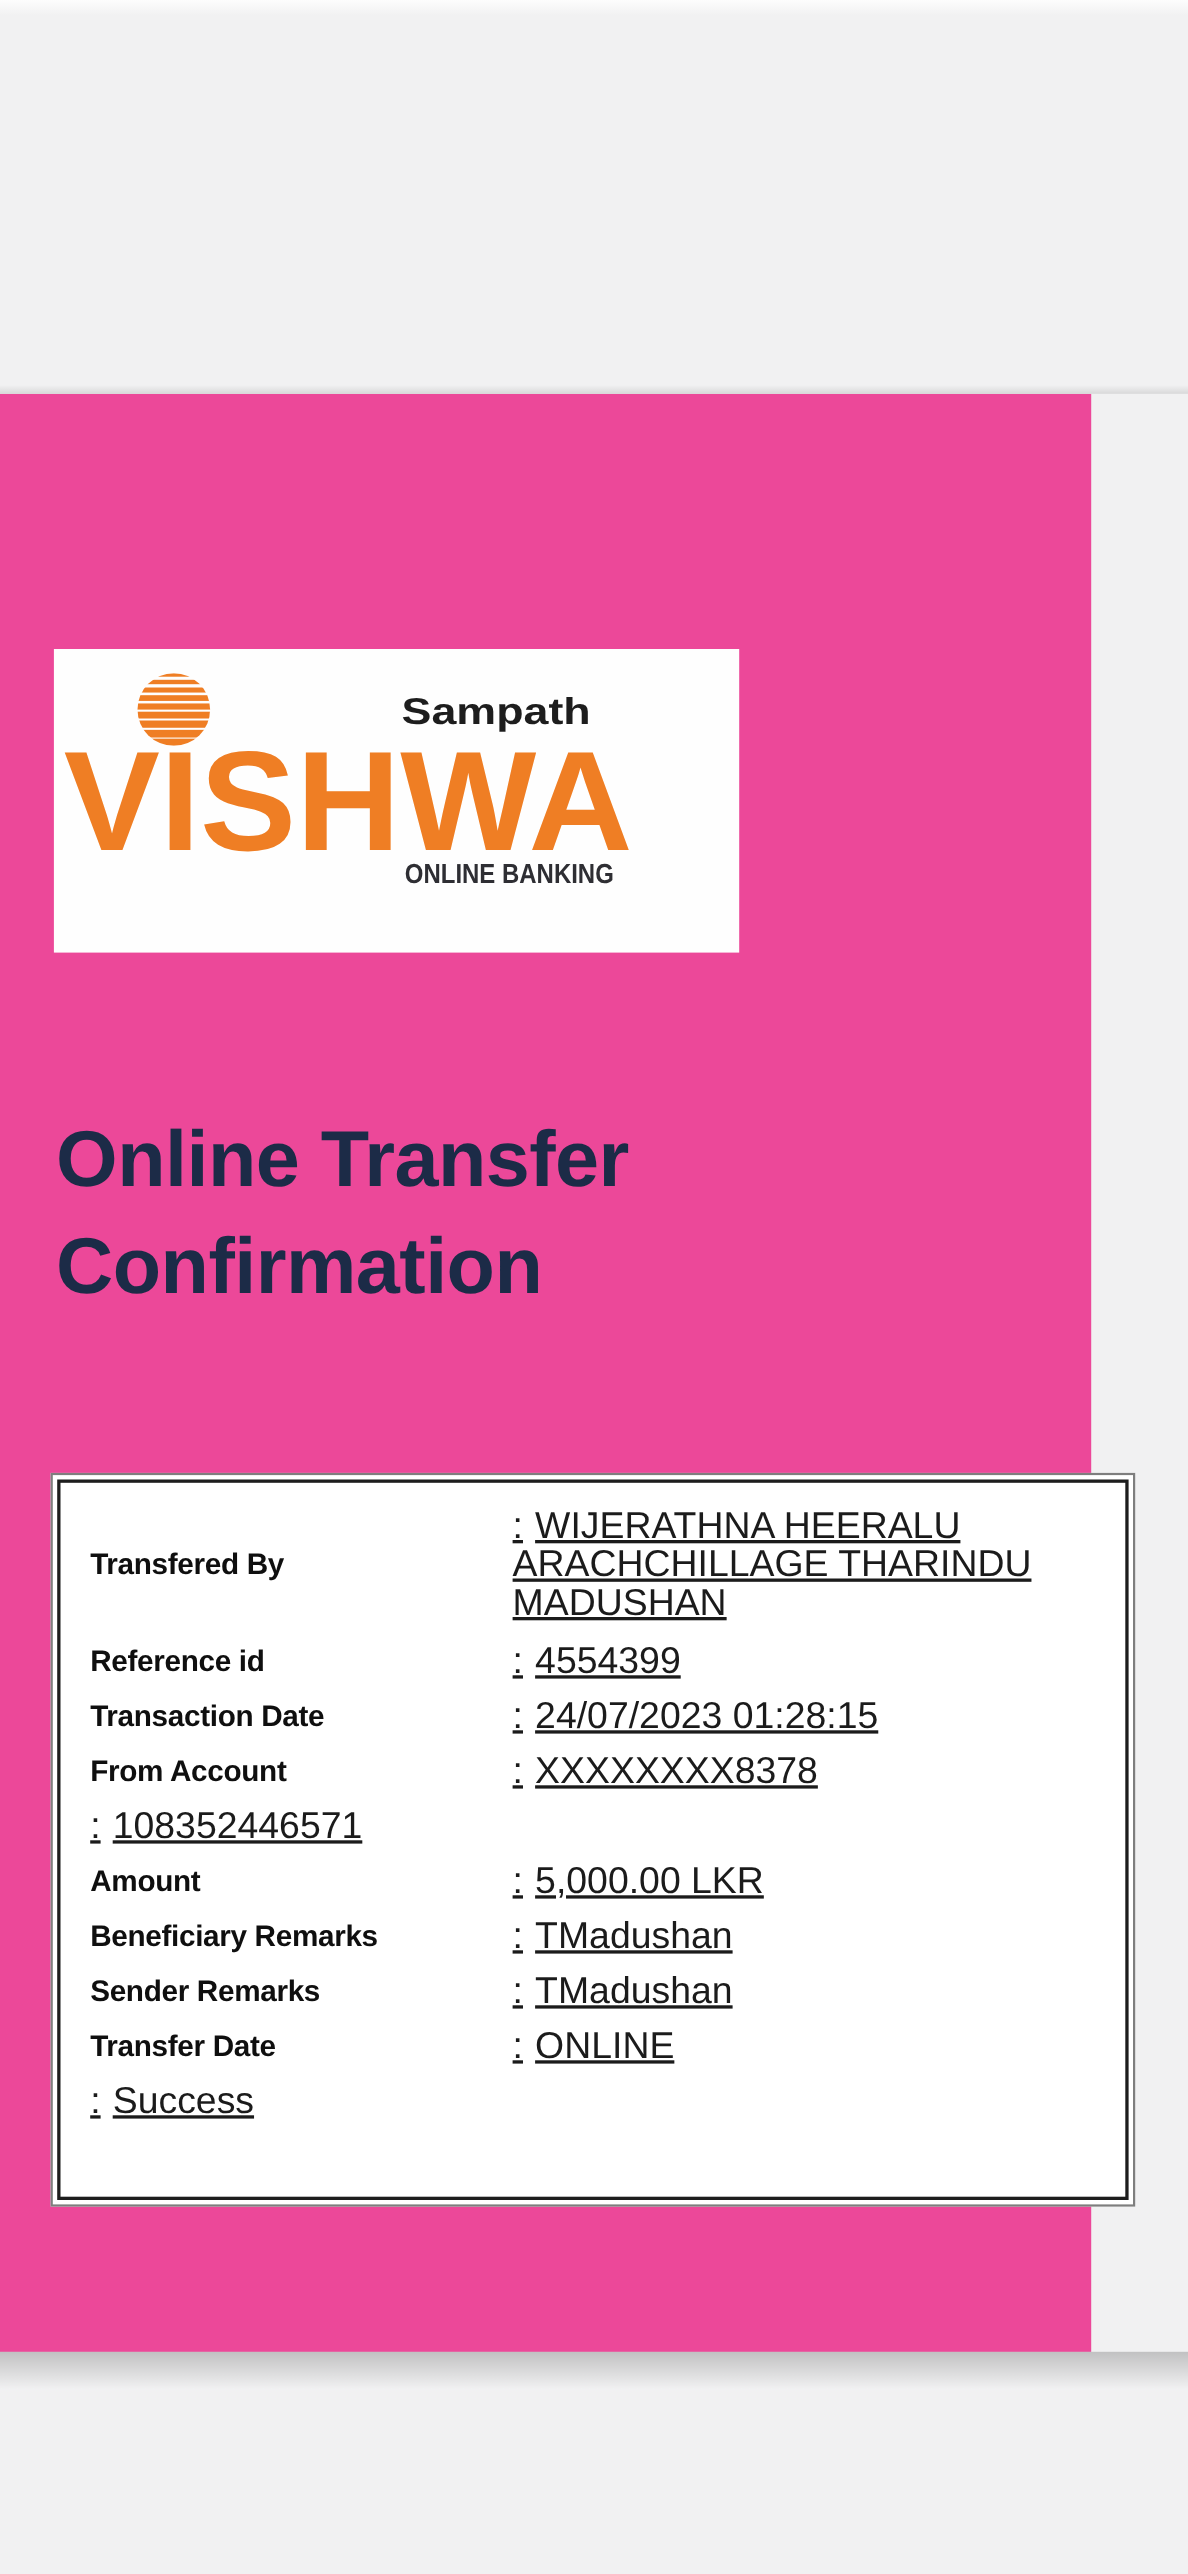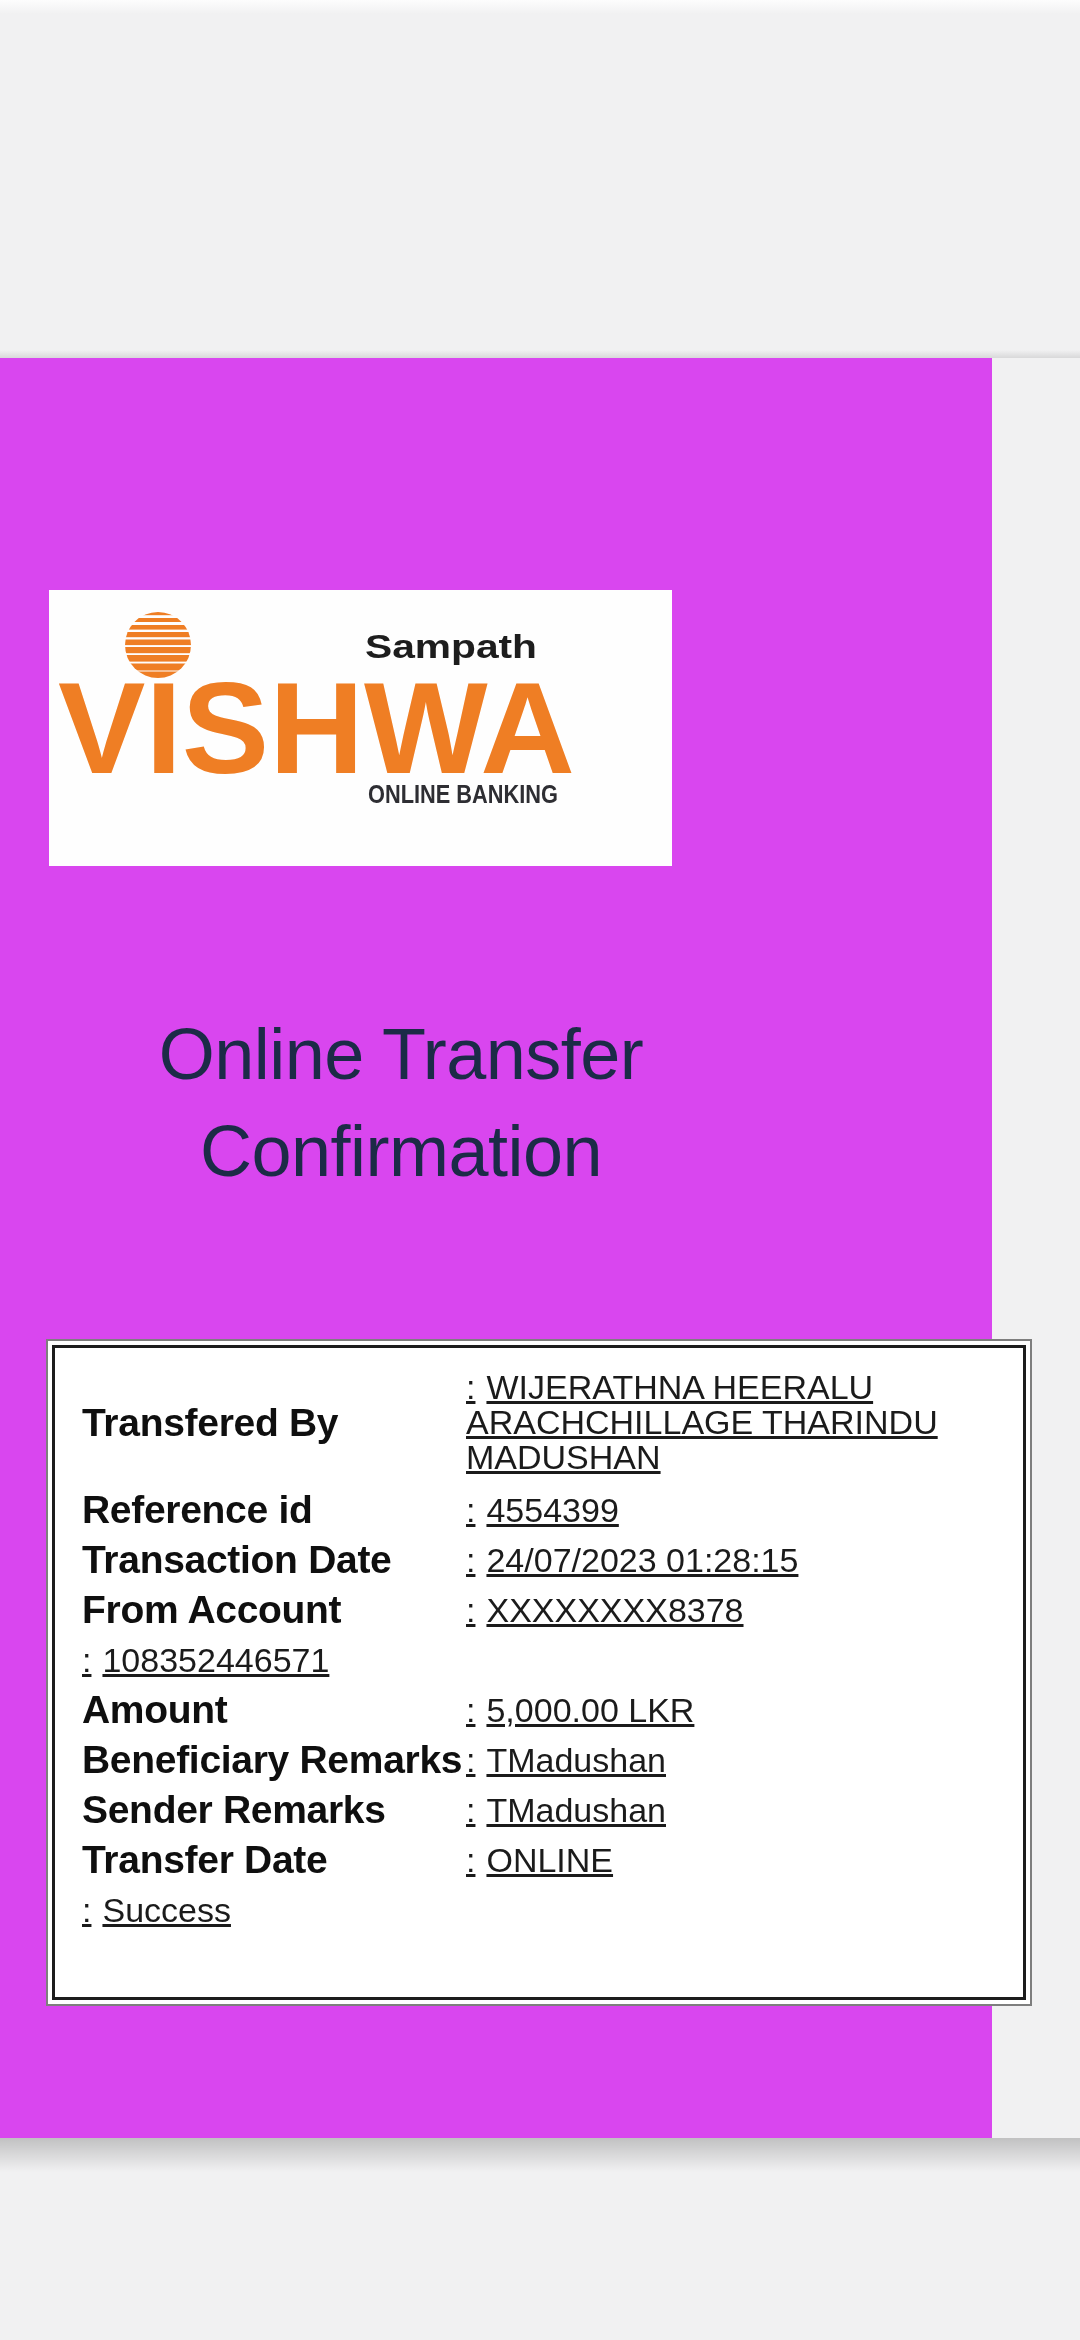--- a/index.html
+++ b/index.html
@@ -19,21 +19,21 @@
   .top-gap::before{
     content:"";position:absolute;top:0;left:0;right:0;height:14px;
     background:linear-gradient(to bottom, #fdfdfd, rgba(241,241,242,0));
   }
   .top-gap::after{
     content:"";position:absolute;bottom:0;left:0;right:0;height:8px;
     background:linear-gradient(to bottom, rgba(0,0,0,0), rgba(0,0,0,0.10));
   }
   
   .page{
-    background:#d946ef;
+    background:#ec4899;
     width:992px;
     height:1780px;
     box-sizing:border-box;
     padding:232px 0 0 0;
   }
   
   .bottom-shadow{
     height:34px;
     background:linear-gradient(to bottom, rgba(0,0,0,0.20), rgba(0,0,0,0));
   }
@@ -55,23 +55,22 @@
   .logo .tagline{font-weight:bold;fill:#2e2e33;font-size:25px;}
   .globe-stripe{fill:#ef7e24;}
 
   
   h1.title{
     margin:140px 0 0 51px;
     max-width:700px;
     font-size:72px;
     line-height:97px;
     letter-spacing:-0.5px;
-    font-weight:normal;
+    font-weight:bold;
     color:#1c2b47;
-    text-align:center;
   }
 
   
   .table-outer{
     margin:139px 0 0 46px;
     width:986px;
     box-sizing:border-box;
     border:2px solid #7e7e7e;
     padding:4px;
     background:#ffffff;
@@ -87,21 +86,21 @@
     align-items:center;
     min-height:50px;
   }
   .row.multiline{
     min-height:113px;
     padding:2px 0 6px 0;
   }
   .row .label{
     flex:0 0 384px;
     font-weight:bold;
-    font-size:39px;
+    font-size:27px;
     color:#0f0f0f;
     letter-spacing:-0.3px;
   }
   .row .value{
     flex:1 1 auto;
     font-size:34px;
     line-height:35px;
     color:#1b1b1b;
     text-decoration:underline;
   }

